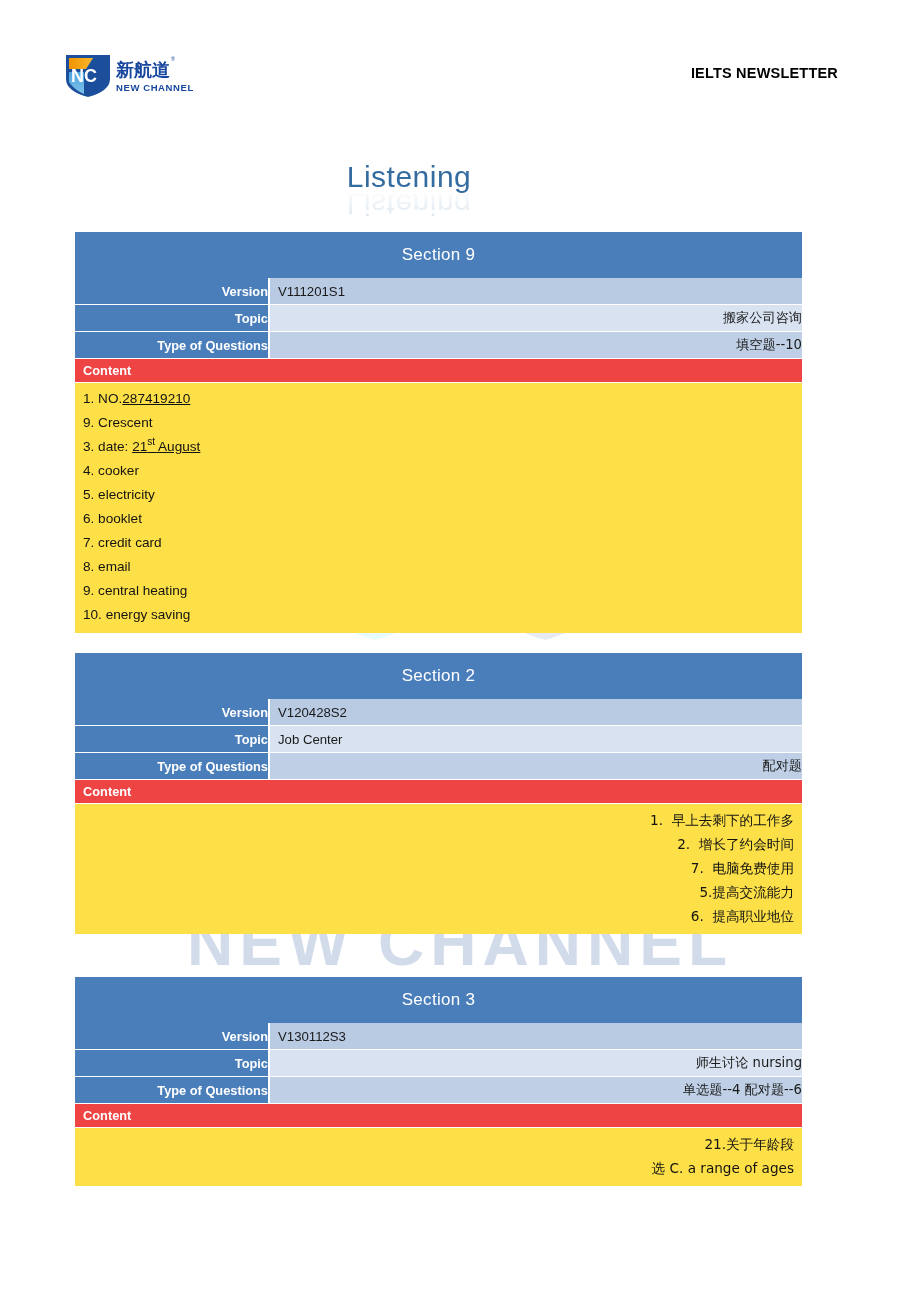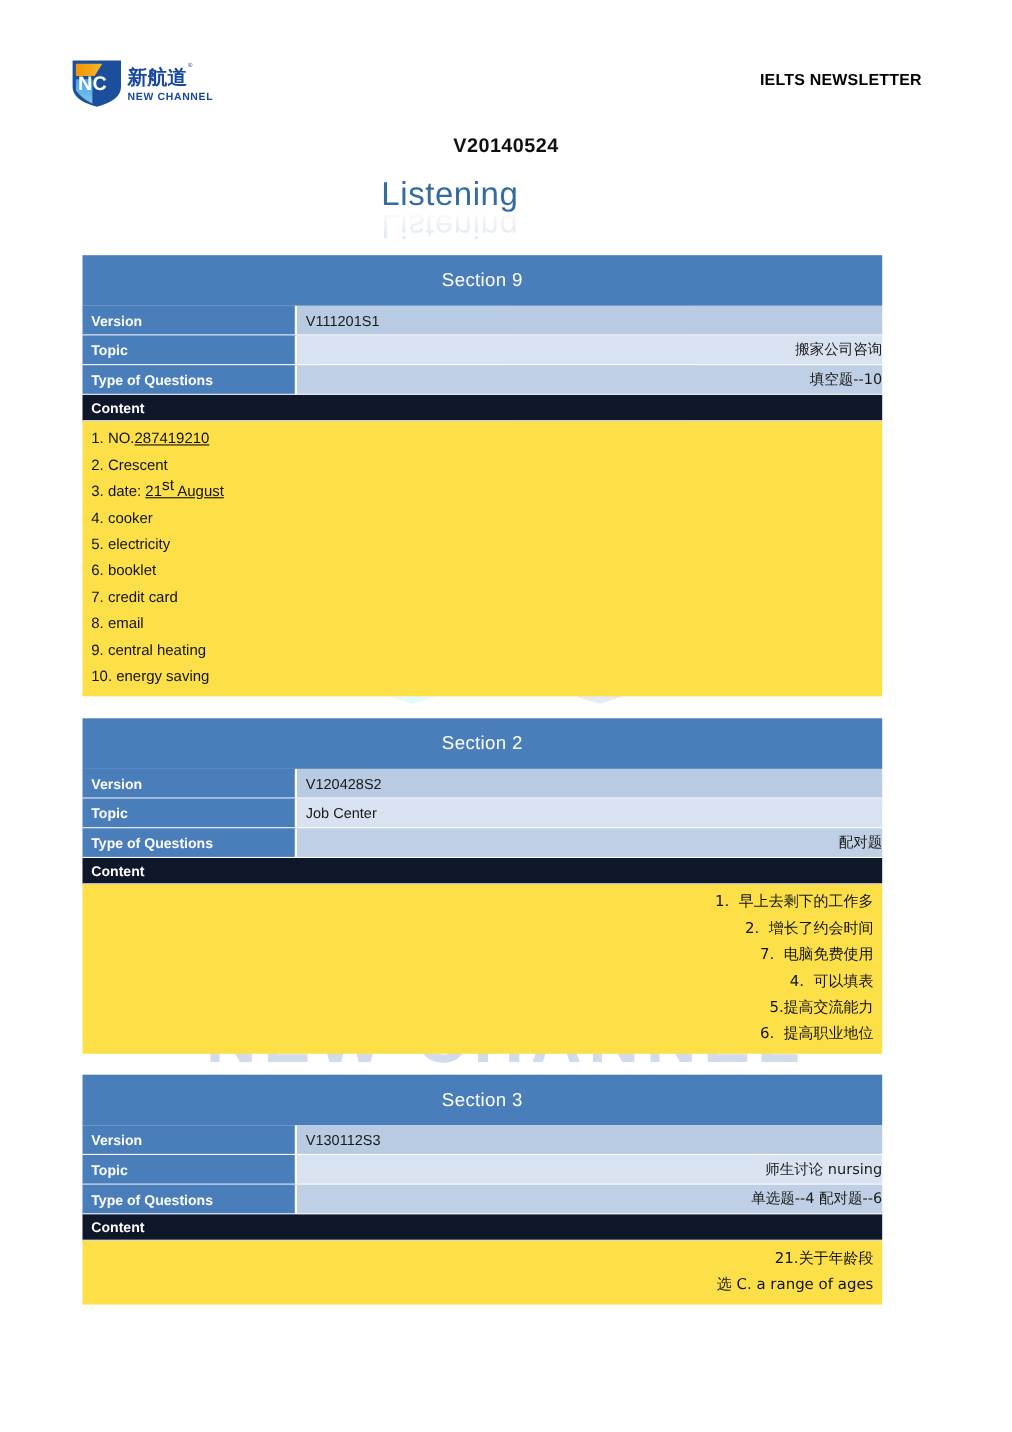--- a/index.html
+++ b/index.html
@@ -134,54 +134,55 @@
   }
   td.lbl {
     width: 185px;
     background: #4a7ebb;
     color: #ffffff;
     font-weight: bold;
     font-size: 12.8px;
     padding-left: 8px;
     border-bottom: 1px solid #ffffff;
     border-right: 2px solid #ffffff;
+    text-align: right;
   }
   td.val {
     padding-left: 8px;
     font-size: 13.2px;
     color: #1a1a1a;
     border-bottom: 1px solid #ffffff;
   }
   td.val.tint-a { background: #b9cbe3; }
   td.val.tint-b { background: #d9e2f0; }
   td.val.tint-c { background: #bfd0e6; }
 
   .content-header {
-    background: #0f172a;
+    background: #ef4444;
     color: #ffffff;
     font-weight: bold;
     font-size: 12.8px;
     height: 23px;
     line-height: 23px;
     padding-left: 8px;
     border-bottom: 1px solid #ffffff;
   }
   .content-body {
     background: #fde047;
     padding: 4px 8px 6px 8px;
     min-height: 20px;
   }
   .content-line {
     font-size: 13.6px;
     line-height: 24px;
     color: #131313;
     white-space: pre-wrap;
   }
   .content-line .ul { text-decoration: underline; }
-  .content-line sup { font-size: 14px; vertical-align: super; line-height: 0; }
+  .content-line sup { font-size: 10px; vertical-align: super; line-height: 0; }
 
   .cjk { font-family: "DejaVu Sans", "Liberation Sans", sans-serif; text-align: right; }
 </style>
 </head>
 <body>
 
 <svg id="watermark" viewBox="0 0 920 1302" xmlns="http://www.w3.org/2000/svg">
 
   <g opacity="0.55">
     <path d="M290 240 H460 V556 Q460 616 375 640 Q290 616 290 556 Z" fill="#d4f7fc"></path>
@@ -216,21 +217,20 @@
 
       <text x="104" y="48" font-family="DejaVu Sans, sans-serif" font-size="36" font-weight="bold" fill="#17479e">新航道</text>
       <text x="214" y="18" font-family="Liberation Sans, sans-serif" font-size="11" fill="#17479e">®</text>
 
       <text x="104" y="78" font-family="Liberation Sans, sans-serif" font-size="19" font-weight="bold" fill="#17479e" letter-spacing="1.2">NEW CHANNEL</text>
     </svg>
 
     <div class="newsletter-title">IELTS NEWSLETTER</div>
   </div>
 
-  <div class="main-title">V20140524</div>
 
   <div class="subtitle-wrap">
     <span class="subtitle">
       <span>Listening</span>
       <span class="subtitle-reflection">Listening</span>
     </span>
   </div>
 
   <div id="sections-root">
       <div class="section" style="top: 232px;">
@@ -247,21 +247,21 @@
             </tr>
             <tr>
               <td class="lbl">Type of Questions</td>
               <td class="val tint-c cjk">填空题--10</td>
             </tr>
           </tbody>
         </table>
         <div class="content-header">Content</div>
         <div class="content-body">
           <div class="content-line"><span>1. NO.</span><span class="ul">287419210</span></div>
-          <div class="content-line"><span>2. Crescent</span></div>
+          <div class="content-line"><span>9. Crescent</span></div>
           <div class="content-line"><span>3. date: </span><span class="ul">21<sup>st</sup> August</span></div>
           <div class="content-line"><span>4. cooker</span></div>
           <div class="content-line"><span>5. electricity</span></div>
           <div class="content-line"><span>6. booklet</span></div>
           <div class="content-line"><span>7. credit card</span></div>
           <div class="content-line"><span>8. email</span></div>
           <div class="content-line"><span>9. central heating</span></div>
           <div class="content-line"><span>10. energy saving</span></div>
         </div>
       </div>
@@ -281,21 +281,20 @@
               <td class="lbl">Type of Questions</td>
               <td class="val tint-c cjk">配对题</td>
             </tr>
           </tbody>
         </table>
         <div class="content-header">Content</div>
         <div class="content-body">
           <div class="content-line cjk"><span>1.  早上去剩下的工作多</span></div>
           <div class="content-line cjk"><span>2.  增长了约会时间</span></div>
           <div class="content-line cjk"><span>7.  电脑免费使用</span></div>
-          <div class="content-line cjk"><span>4.  可以填表</span></div>
           <div class="content-line cjk"><span>5.提高交流能力</span></div>
           <div class="content-line cjk"><span>6.  提高职业地位</span></div>
         </div>
       </div>
       <div class="section" style="top: 977px;">
         <div class="section-header">Section 3</div>
         <table class="info-table">
           <tbody>
             <tr>
               <td class="lbl">Version</td>

